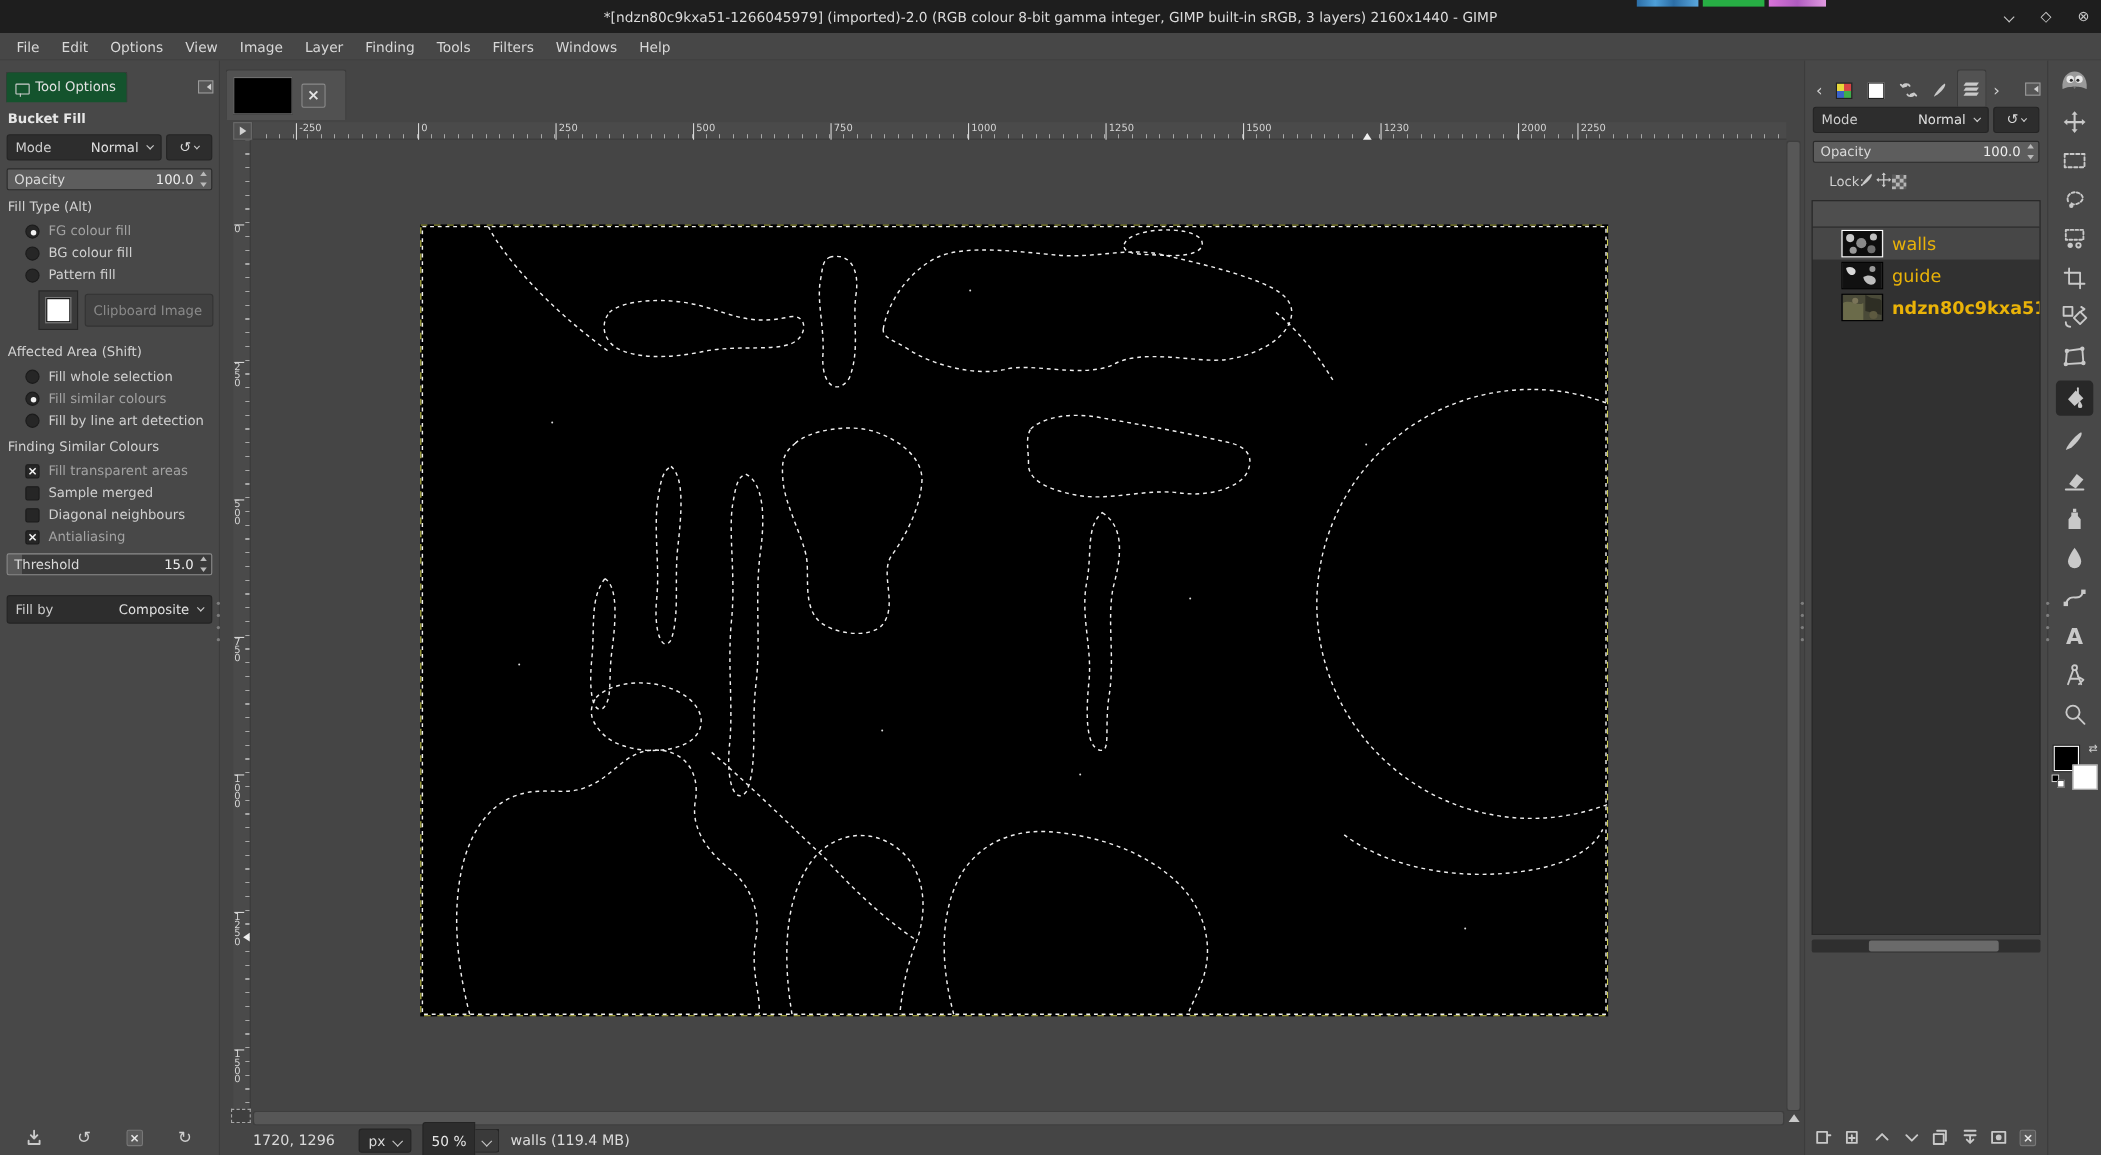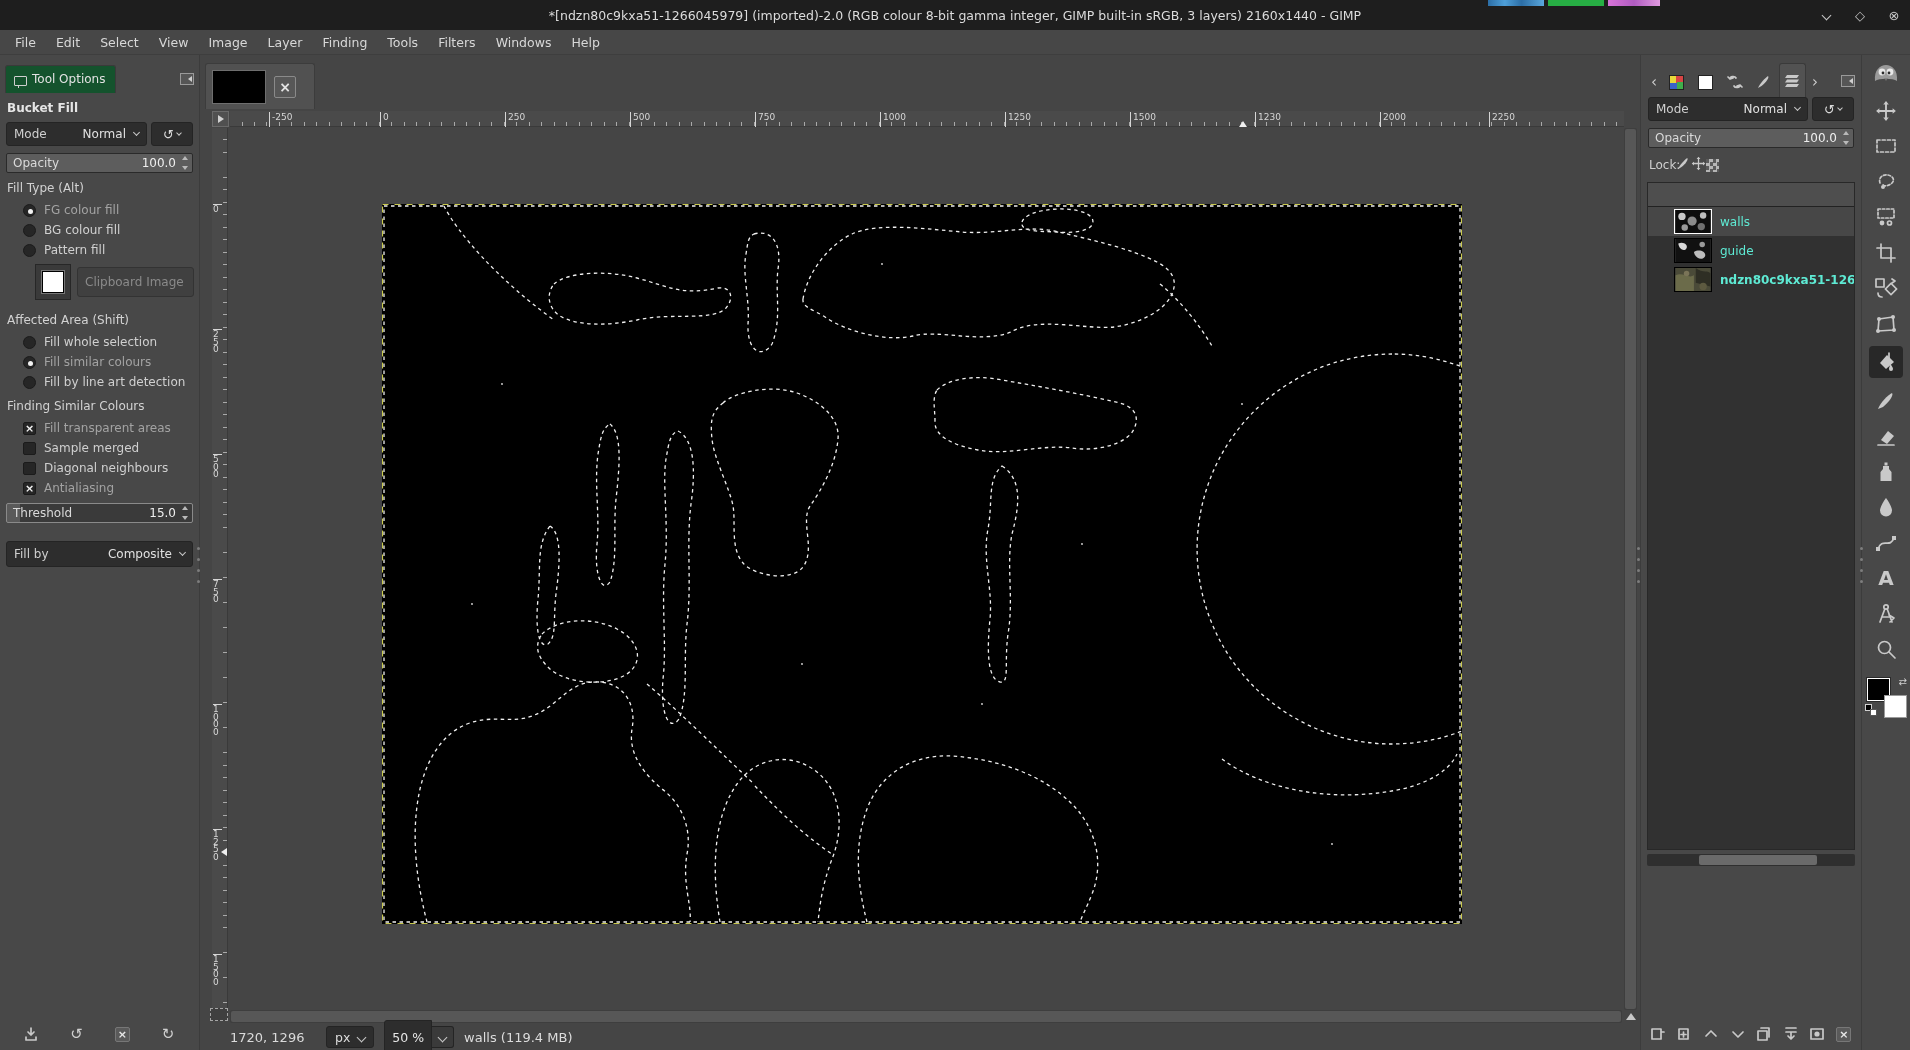--- a/index.html
+++ b/index.html
@@ -99,30 +99,30 @@
   .sb-msg { color:#dcdcdc; }
 
   
   .right-dock { position:relative; width:222px; background:#484848; border-left:1px solid #3c3c3c; border-right:1px solid #3c3c3c; padding:0 6px; }
   .rtab-row { height:42px; display:flex; align-items:flex-end; gap:2px; padding-bottom:0; }
   .rtab { width:27px; height:30px; display:flex; align-items:center; justify-content:center; border-radius:3px 3px 0 0; }
   .rtab.active { background:#525252; border:1px solid #3a3a3a; border-bottom:none; height:34px; }
   .rchev { color:#cfcfcf; font-size:15px; width:14px; text-align:center; padding-bottom:6px; }
   .color-grid { width:15px; height:15px; background:conic-gradient(#d84444 0 25%, #3fae4b 0 50%, #3a62c8 0 75%, #e8d83a 0); border:1px solid #222; }
   .white-sw { width:15px; height:15px; background:#fff; border:1px solid #222; }
-  .rlock-row { display:flex; align-items:center; gap:0; margin:6px 2px 8px; }
+  .rlock-row { display:flex; align-items:center; gap:0; margin:6px 16px 8px; }
   .rlock-row .ll { color:#cfcfcf; margin-right:-4px; }
   .checker { width:13px; height:13px; background:repeating-conic-gradient(#b5b5b5 0 25%, #5a5a5a 0 50%); background-size:7px 7px; }
   .layer-list { background:#313131; border:1px solid #282828; height:668px; display:flex; flex-direction:column; }
   .ll-header { height:24px; background:#4e4e4e; border-bottom:1px solid #222; }
   .layer-row { height:29px; display:flex; align-items:center; gap:8px; padding-left:26px; }
   .layer-row.active { background:#474747; }
   .layer-row .lthumb { width:38px; height:25px; border:1px solid #000; flex:none; }
   .layer-row.active .lthumb { border:1px solid #fff; }
-  .layer-name { white-space:nowrap; overflow:hidden; font-size:12px; color:#5eead4; }
+  .layer-name { white-space:nowrap; overflow:hidden; font-size:16px; color:#eab308; }
   .layer-name.bold { font-weight:bold; }
   .rscrollbar { margin-top:4px; height:12px; background:#2f2f2f; border-radius:2px; position:relative; }
   .rscrollbar .thumb { position:absolute; top:1px; bottom:1px; left:52px; width:118px; background:#6a6a6a; border-radius:2px; }
   .rdock-buttons { position:absolute; left:4px; right:4px; bottom:2px; height:28px; display:flex; align-items:center; justify-content:space-around; }
   .rbtn { width:22px; height:22px; display:flex; align-items:center; justify-content:center; color:#cfcfcf; }
 
   
   .toolbox { width:48px; background:#484848; display:flex; flex-direction:column; align-items:center; padding-top:6px; gap:9.5px; }
   .tool { width:30px; height:26px; display:flex; align-items:center; justify-content:center; border-radius:4px; }
   .tool.active { background:#282828; width:34px; height:32px; }
@@ -152,21 +152,21 @@
         <span class="chev"></span>
       </span>
     <span class="wc">◇</span>
     <span class="wc">⊗</span>
   </div>
 </div>
 
 <div class="menubar">
   <span class="menu-item">File</span>
   <span class="menu-item">Edit</span>
-  <span class="menu-item">Select</span>
+  <span class="menu-item">Options</span>
   <span class="menu-item">View</span>
   <span class="menu-item">Image</span>
   <span class="menu-item">Layer</span>
   <span class="menu-item">Finding</span>
   <span class="menu-item">Tools</span>
   <span class="menu-item">Filters</span>
   <span class="menu-item">Windows</span>
   <span class="menu-item">Help</span>
 </div>
 
@@ -301,21 +301,21 @@
     <span class="rlab" style="left:39px">-250</span>
     <span class="rlab" style="left:150px">0</span>
     <span class="rlab" style="left:275px">250</span>
     <span class="rlab" style="left:400px">500</span>
     <span class="rlab" style="left:525px">750</span>
     <span class="rlab" style="left:650px">1000</span>
     <span class="rlab" style="left:775px">1250</span>
     <span class="rlab" style="left:900px">1500</span>
     <span class="rlab" style="left:1025px">1230</span>
     <span class="rlab" style="left:1150px">2000</span>
-    <span class="rlab" style="left:1259px">2250</span>
+    <span class="rlab" style="left:1204px">2250</span>
     <span class="h-marker" style="left:1009px"></span>
   </div>
 
   <div class="v-ruler">
     <span class="rlab" style="top:76px">0</span>
     <span class="rlab" style="top:201px">250</span>
     <span class="rlab" style="top:326px">500</span>
     <span class="rlab" style="top:451px">750</span>
     <span class="rlab" style="top:576px">1000</span>
     <span class="rlab" style="top:701px">1250</span>

